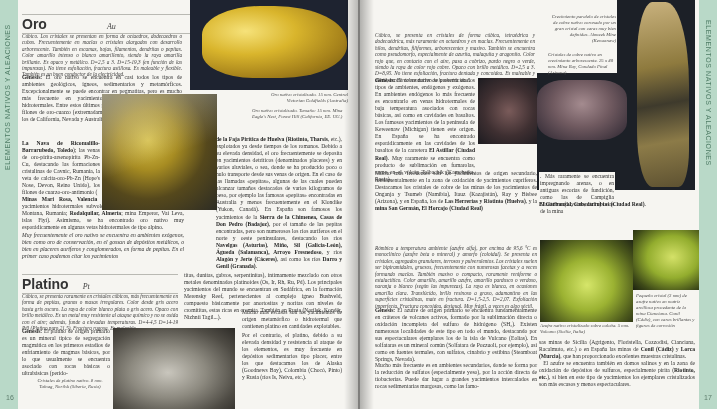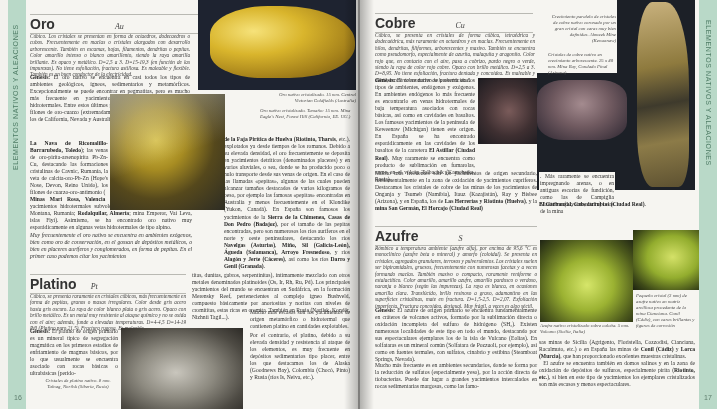--- a/index.html
+++ b/index.html
@@ -3,21 +3,21 @@
 <meta charset="utf-8">
 <style>
   * { box-sizing: border-box; margin: 0; padding: 0; }
   html, body { width: 717px; height: 409px; overflow: hidden; background: #d8d8d4; }
   body { font-family: "Liberation Serif", "DejaVu Serif", serif; color: #2a2a2a; }
 
   .spread { position: relative; width: 717px; height: 409px; background: #f3f2ee; }
 
   
   .page { position: absolute; top: 0; height: 409px; background: #f6f5f1; overflow: hidden; }
-  .page-left { left: 8px; width: 358px; }
+  .page-left { left: 0; width: 358px; }
   .page-right { left: 358px; width: 359px; }
   .gutter-shadow { position: absolute; top: 0; height: 409px; width: 16px; pointer-events: none; }
   .gutter-left { left: 344px; background: linear-gradient(to right, rgba(0,0,0,0), rgba(0,0,0,0.28)); }
   .gutter-right { left: 358px; background: linear-gradient(to left, rgba(0,0,0,0), rgba(0,0,0,0.32)); }
 
   
   .side-tab { position: absolute; top: 0; width: 18px; height: 409px; background: #b9d9c8; }
   .side-tab-left { left: 0; }
   .side-tab-right { left: 699px; }
   .side-tab-text {
@@ -128,24 +128,20 @@
     <div class="caption" style="left:30px; top:378px; width:80px; text-align:center;">Cristales de platino nativo. 8 mm. Talnag, Norilsk (Siberia, Rusia)</div>
     <div class="photo photo-platinum"></div>
 
     <div class="body-text" style="left:184px; top:272px; width:158px;">titas, dunitas, gabros, serpentinitas), íntimamente mezclado con otros metales denominados platinoides (Os, Ir, Rh, Ru, Pd). Los principales yacimientos del mundo se encuentran en Sudáfrica, en la formación Merensky Reef, pertenecientes al complejo ígneo Bushveld, compuesto básicamente por anortositas y noritas con niveles de cromititas, estas ricas en cromita. También en Rusia (Norilsk, Kondër, Nizhnii Tagil...).</div>
     <div class="body-text" style="left:242px; top:309px; width:100px;">Mucho más escasos son los yacimientos de origen metamórfico o hidrotermal que contienen platino en cantidades explotables.</div>
     <div class="body-text" style="left:242px; top:332px; width:100px;">Por el contrario, el platino, debido a su elevada densidad y resistencia al ataque de los elementos, es muy frecuente en depósitos sedimentarios tipo placer, entre los que destacamos los de Alaska (Goodnews Bay), Colombia (Chocó, Pinto) y Rusia (ríos Is, Neiva, etc.).</div>
   </div>
 
   <div class="page page-right"></div>
 
-  <div class="sec-head" style="left:375px; top:13px; width:158px;">
-    <span class="sec-title">Cobre</span>
-    <span class="sec-symbol" style="margin-left:40px;">Cu</span>
-  </div>
   <div class="italic-box" style="left:375px; top:32px; width:160px;">Cúbico, se presenta en cristales de forma cúbica, tetraédrica y dodecaédrica, más raramente en octaedros y en maclas. Frecuentemente en hilos, dendritas, filiformes, arborescentes y masivo. También se encuentra como pseudomorfo, especialmente de azurita, malaquita y aragonito. Color rojo que, en contacto con el aire, pasa a cobrizo, pardo negro o verde, siendo la raya de color rojo cobre. Opaco con brillo metálico. D=2,5 a 3. D=8,95. No tiene exfoliación, fractura dentada y concoidea. Es maleable y dúctil, excelente conductor de la electricidad.</div>
 
   <div class="body-text" style="left:375px; top:77px; width:100px;">
     <b>Génesis:</b>
     <span>El cobre nativo se presenta en dos tipos de ambientes, endógenos y exógenos. En ambientes endógenos lo más frecuente es encontrarlo en venas hidrotermales de baja temperatura asociados con rocas básicas, así como en cavidades en basaltos. Los famosos yacimientos de la península de Keweenaw (Michigan) tienen este origen. En España se ha encontrado esporádicamente en las cavidades de los basaltos de la carretera</span>
     <b>El Astillar (Ciudad Real)</b><span>. Muy raramente se encuentra como producto de sublimación en fumarolas, como en el volcán Tolbachik (Kamchatka, Rusia).</span>
   </div>
   <div class="photo photo-copper-dark"></div>
 
   <div class="body-text" style="left:375px; top:170px; width:162px;">
@@ -159,24 +155,20 @@
     <div class="crystal"></div>
   </div>
   <div class="copper-caption-box"></div>
   <div class="caption" style="left:548px; top:14px; width:68px; text-align:right;">Crecimiento paralelo de cristales de cobre nativo coronado por un gran cristal con caras muy bien definidas. Ahmeek Mine (Keweenaw)</div>
   <div class="caption" style="left:548px; top:52px; width:70px;">Cristales de cobre nativo en crecimiento arborescente. 25 x 40 mm. Mina Ray, Condado Pinal (Arizona)</div>
   <div class="body-text" style="left:539px; top:172px; width:76px; background:#f6f5f1; padding:1px;">. Más raramente se encuentra impregnando arenas, o en antiguas escorias de fundición, como las de Campiglia Marittima (Livorno, Italia) o las de la mina</div>
   <div class="body-text" style="left:539px; top:201px; width:156px;">
     <b>El Garbanzal, Cabezarrubias (Ciudad Real)</b><span>.</span>
   </div>
 
-  <div class="sec-head" style="left:375px; top:226px; width:162px;">
-    <span class="sec-title">Azufre</span>
-    <span class="sec-symbol" style="margin-left:40px;">S</span>
-  </div>
   <div class="italic-box" style="left:375px; top:245px; width:162px;">Rómbico a temperatura ambiente (azufre alfa), por encima de 95,6 °C es monoclínico (azufre beta o mineral) y amorfo (coloidal). Se presenta en cristales, agregados granulares, terrosos y pulverulentos. Los cristales suelen ser bipiramidales, gruesos, frecuentemente con numerosas facetas y a veces formando maclas. También masivo o compacto, raramente reniforme o estalactítico. Color amarillo, amarillo azufre, amarillo pardusco o verdoso, naranja o blanco (según las impurezas). La raya es blanca, en ocasiones amarilla clara. Translúcido, brillo resinoso a graso, adamantino en las superficies cristalinas, mate en fractura. D=1,5-2,5. D=2,07. Exfoliación imperfecta. Fractura concoidea, desigual. Muy frágil, a veces es algo séctil.</div>
   <div class="body-text" style="left:375px; top:307px; width:162px;">
     <b>Génesis:</b>
     <span>El azufre de origen primario se encuentra fundamentalmente en cráteres de volcanes activos, formado por la sublimación directa o oxidación incompleta del sulfuro de hidrógeno (SH₂). Existen numerosas localidades de este tipo en todo el mundo, destacando por sus espectaculares ejemplares los de la isla de Vulcano (Eolias). En solfataras es un mineral común (Solfatara de Pozzuoli, por ejemplo), así como en fuentes termales, con sulfatos, cinabrio y estibina (Steamboat Springs, Nevada).</span>
   </div>
   <div class="body-text" style="left:375px; top:362px; width:162px;">Mucho más frecuente es en ambientes secundarios, donde se forma por la reducción de sulfatos (especialmente yeso), por la acción directa de tiobacterias. Puede dar lugar a grandes yacimientos intercalados en rocas sedimentarias margosas, como las famo-</div>
 
   <div class="photo photo-sulfur-left"></div>
   <div class="photo photo-sulfur-right"></div>
   <div class="sulfur-caption-box"></div>

